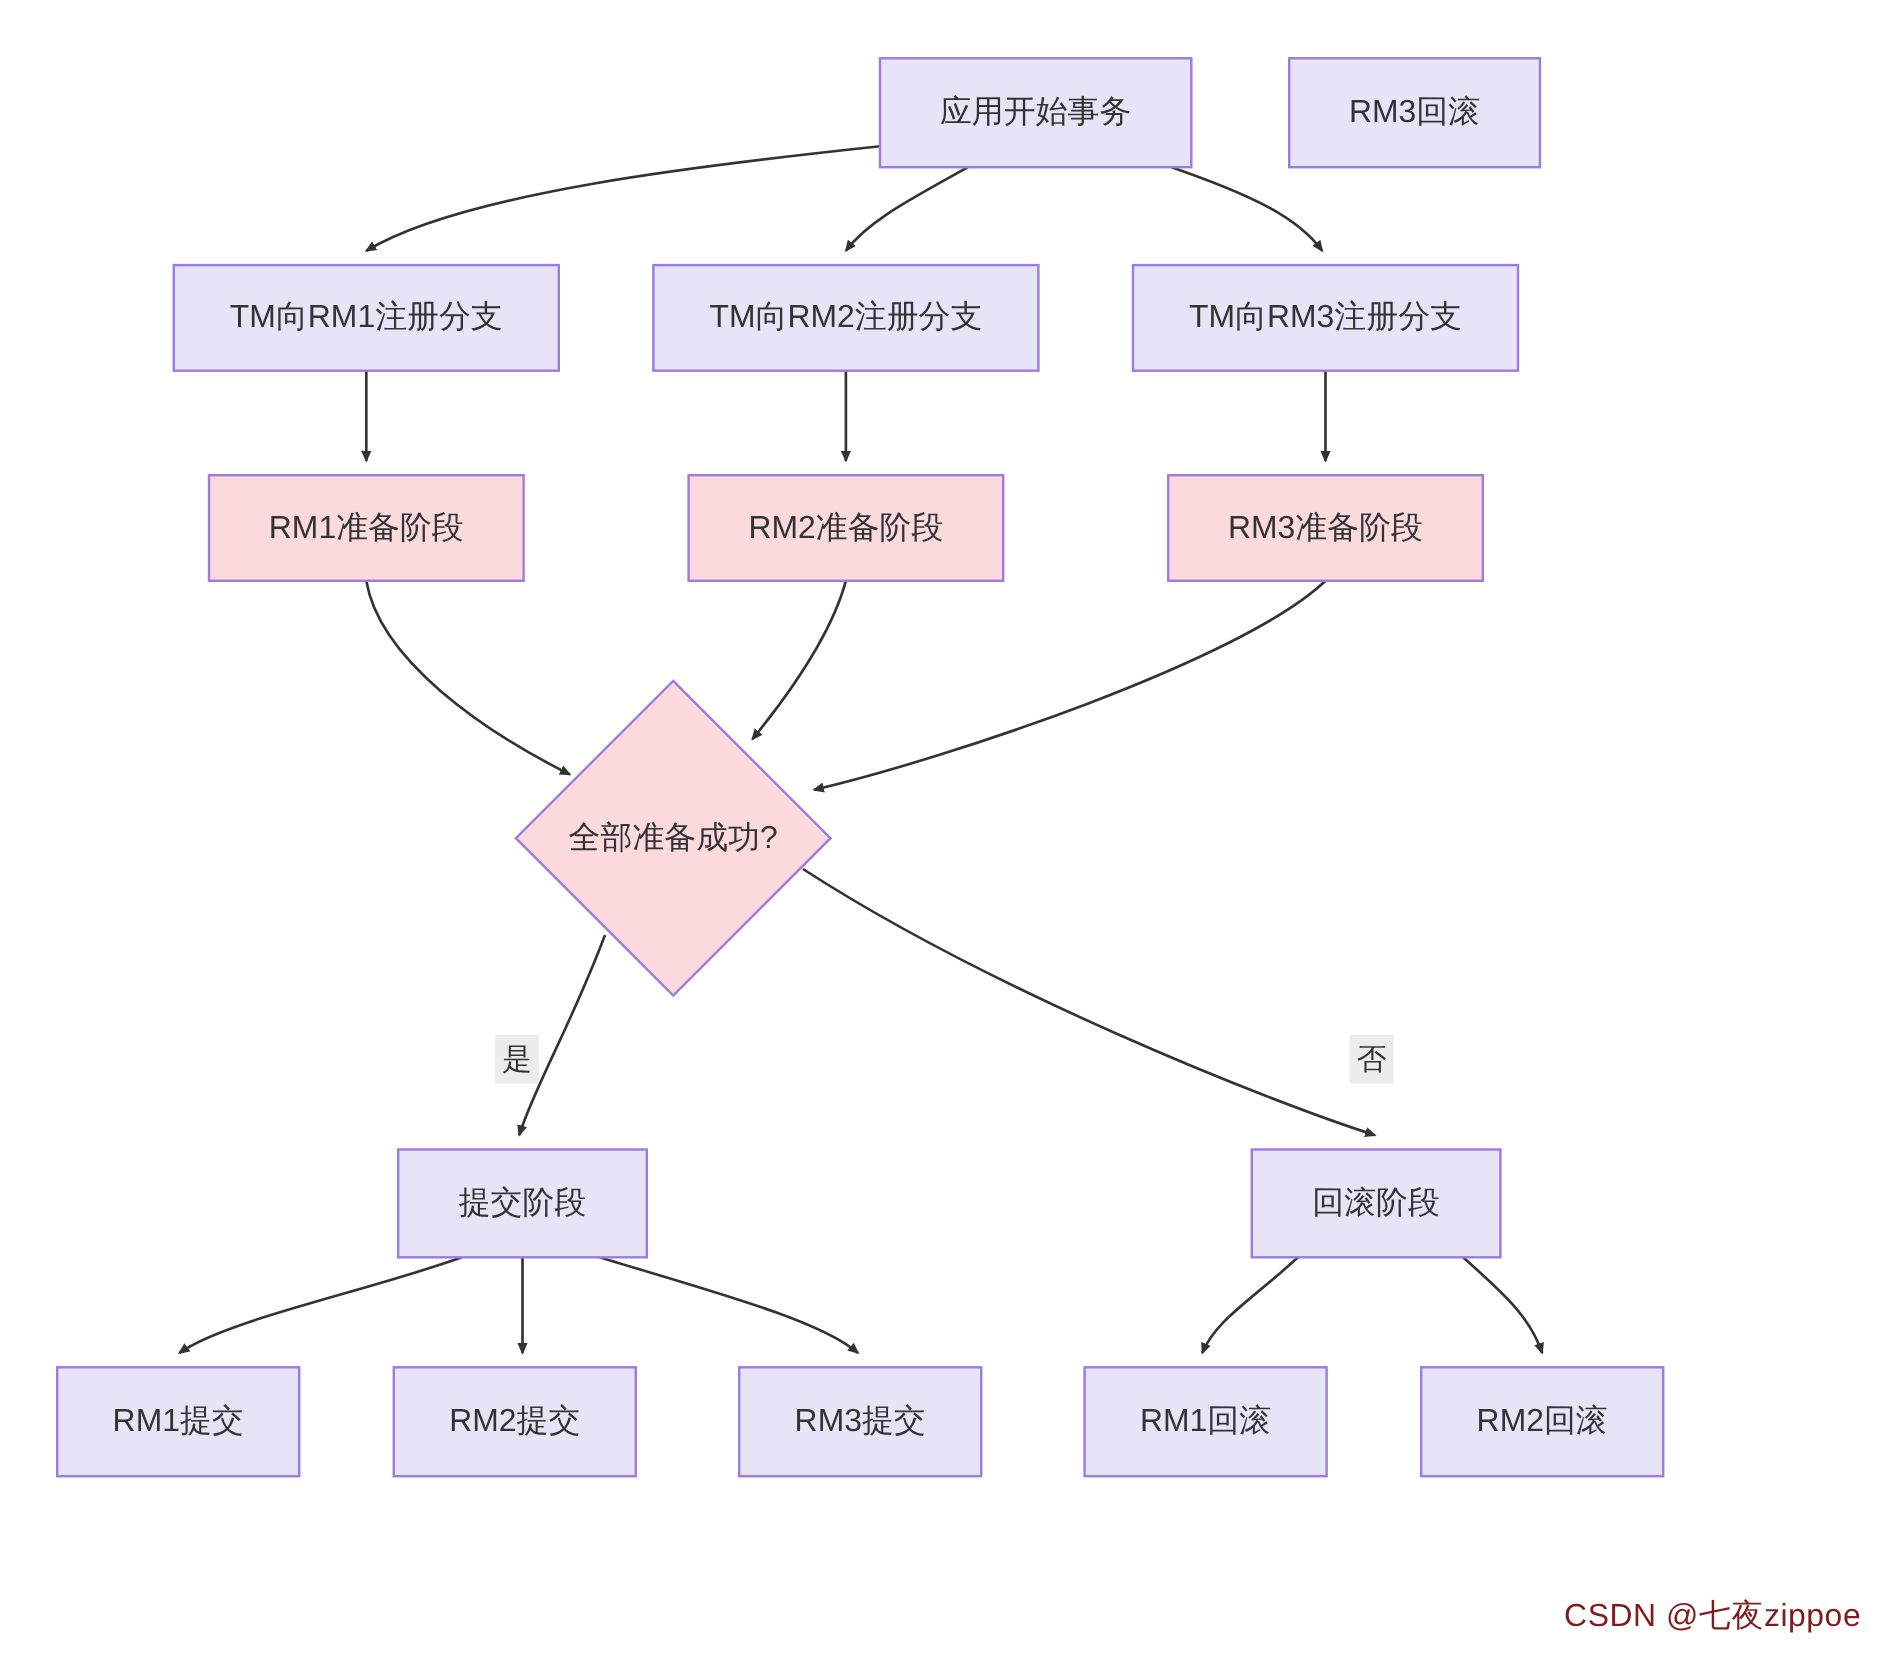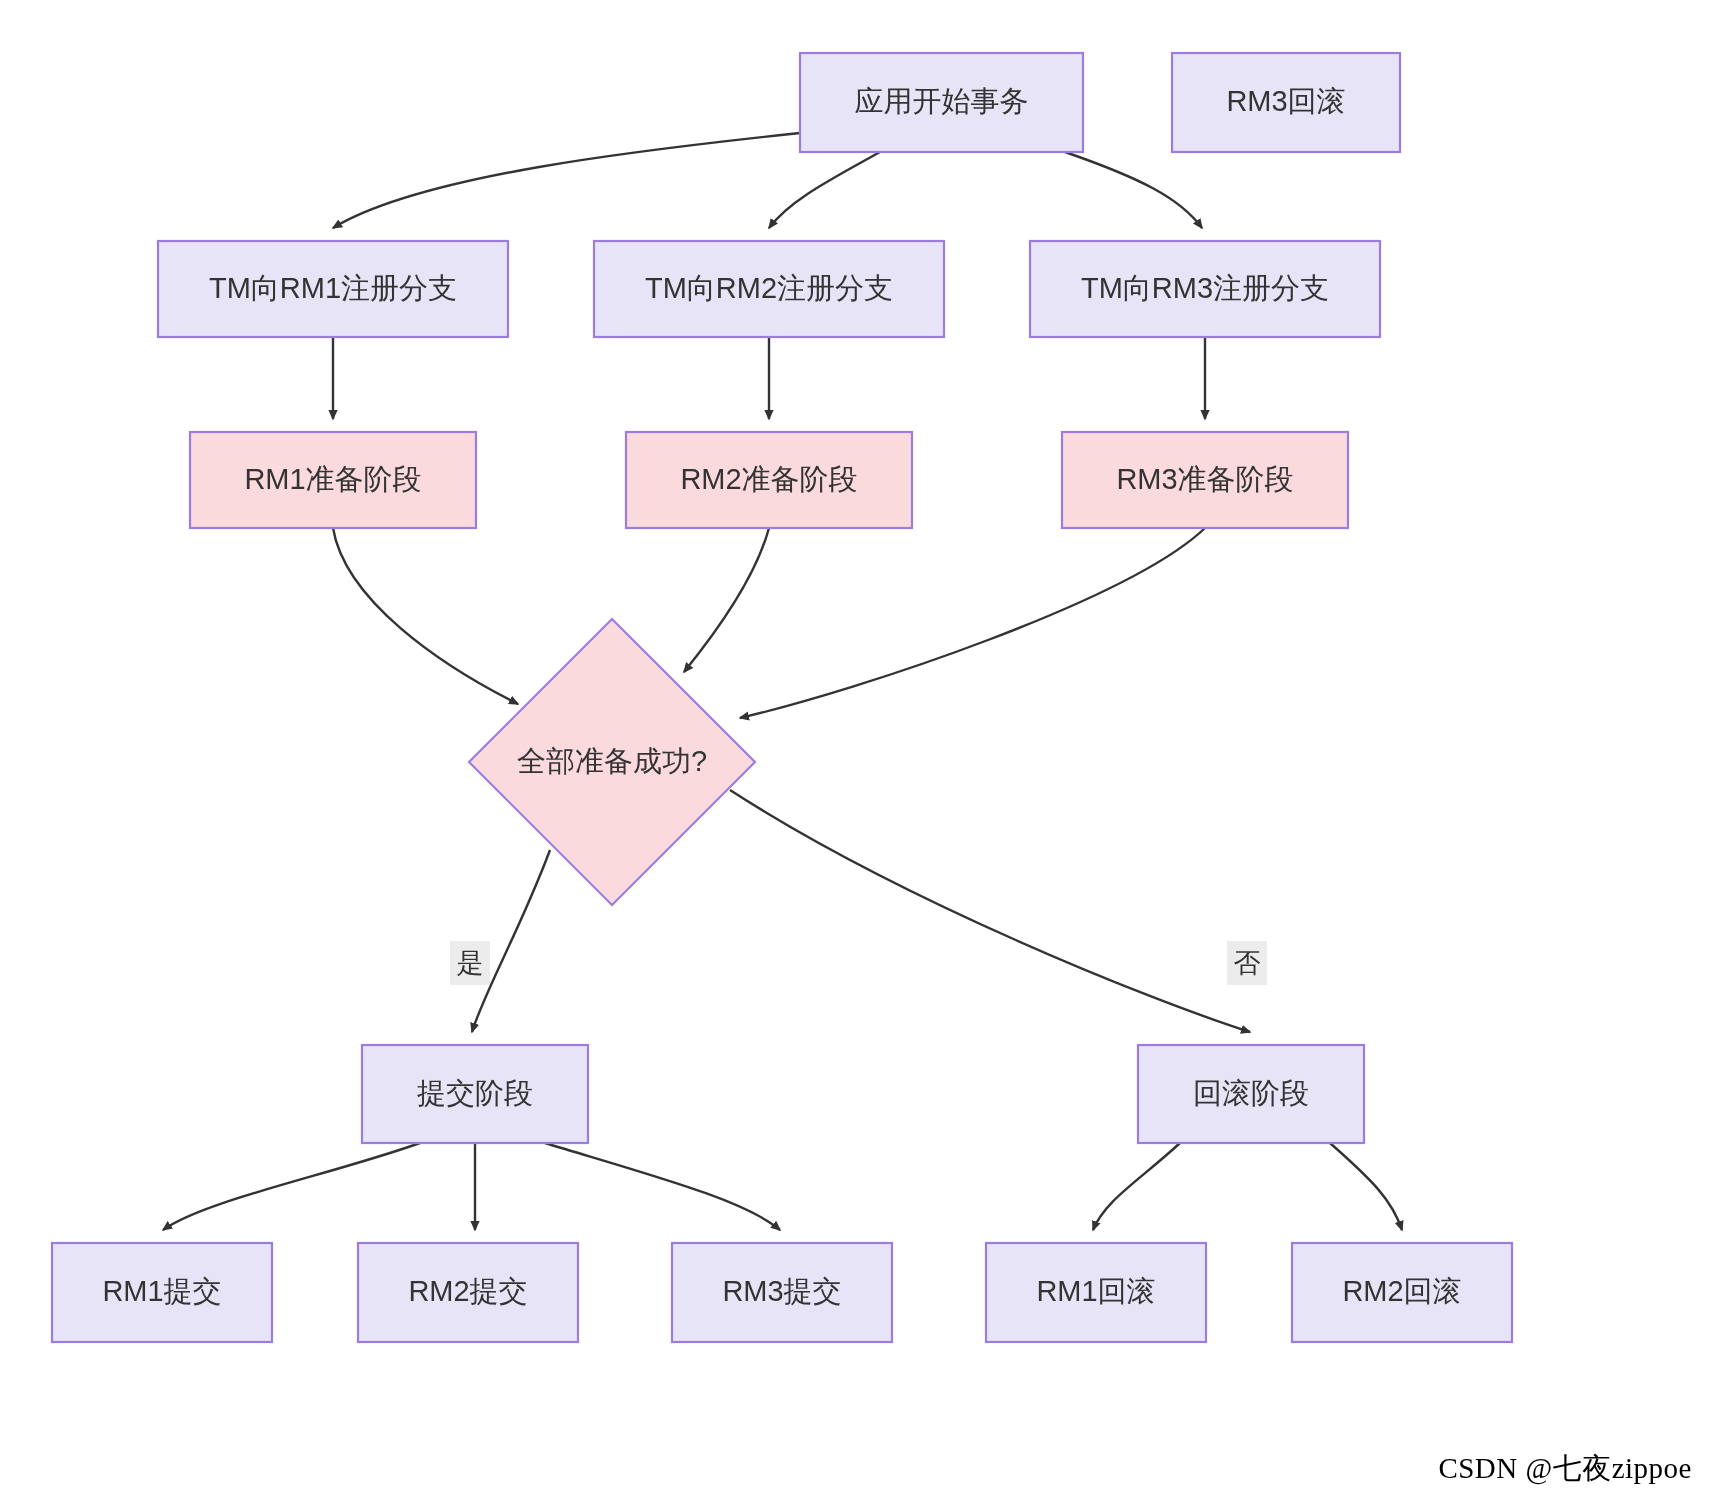--- a/index.html
+++ b/index.html
@@ -60,23 +60,23 @@
     font-family: "Liberation Sans", "DejaVu Sans", sans-serif;
     font-size: 27px;
     fill: #333333;
     text-anchor: middle;
     dominant-baseline: middle;
   }
   .watermark {
     position: absolute;
     right: 30px;
     bottom: 22px;
-    font-family: Liberation Serif, serif;
+    font-family: Liberation Sans, sans-serif;
     font-size: 29px;
-    color: #000000;
+    color: #7f1d1d;
     letter-spacing: 0.5px;
     white-space: nowrap;
     user-select: none;
   }
 </style>
 </head>
 <body>
 
 <div id="diagram-root">
 

